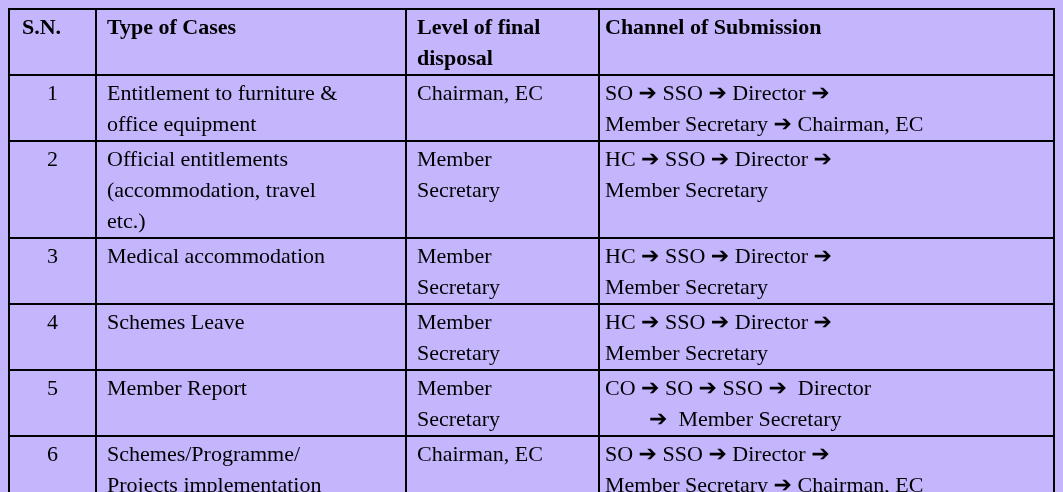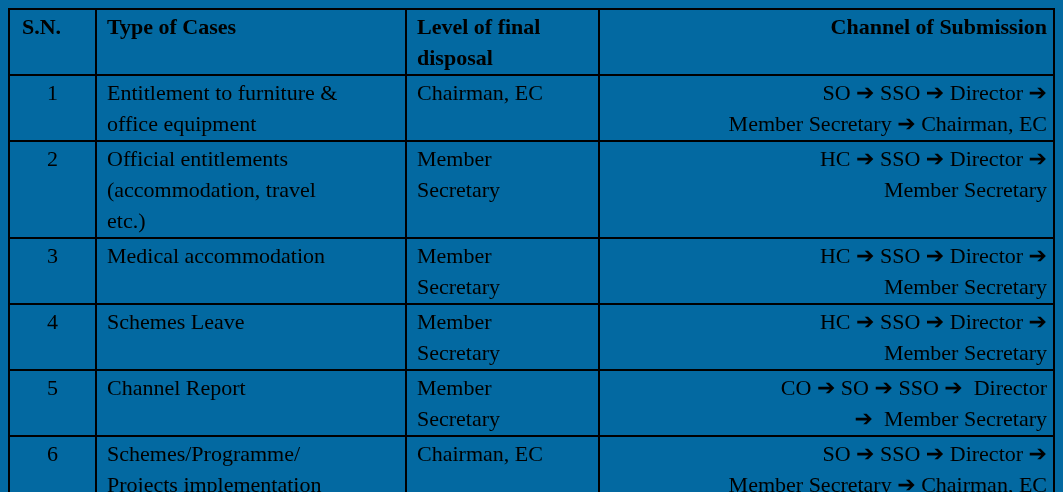--- a/index.html
+++ b/index.html
@@ -3,21 +3,21 @@
 <meta charset="utf-8">
 <style>
   html, body {
     margin: 0;
     padding: 0;
     background: #ffffff;
   }
   .page {
     width: 1063px;
     height: 492px;
-    background: #0369a1;
+    background: #c4b5fd;
     box-sizing: border-box;
     padding: 8px 0 0 8px;
     font-family: "Liberation Serif", "DejaVu Serif", serif;
     color: #000000;
   }
   table.cases-table {
     border-collapse: collapse;
     table-layout: fixed;
     width: 1045px;
   }
@@ -44,21 +44,20 @@
     text-align: center;
     padding-left: 2px;
     padding-right: 2px;
   }
   .cases-table th.sn-col {
     padding-left: 12px;
   }
   .cases-table td.channel-col,
   .cases-table th.channel-col {
     padding-left: 5px;
-    text-align: right;
   }
   col.c-sn { width: 87px; }
   col.c-type { width: 310px; }
   col.c-level { width: 193px; }
   col.c-channel { width: 455px; }
 </style>
 </head>
 <body>
 
 <div class="page">
@@ -108,21 +107,21 @@
       <tr>
         <td class="sn-col">4</td>
         <td>Schemes Leave</td>
         <td>Member
 Secretary</td>
         <td class="channel-col">HC ➔ SSO ➔ Director ➔
 Member Secretary</td>
       </tr>
       <tr>
         <td class="sn-col">5</td>
-        <td>Channel Report</td>
+        <td>Member Report</td>
         <td>Member
 Secretary</td>
         <td class="channel-col">CO ➔ SO ➔ SSO ➔  Director
         ➔  Member Secretary</td>
       </tr>
       <tr>
         <td class="sn-col">6</td>
         <td>Schemes/Programme/
 Projects implementation</td>
         <td>Chairman, EC</td>

